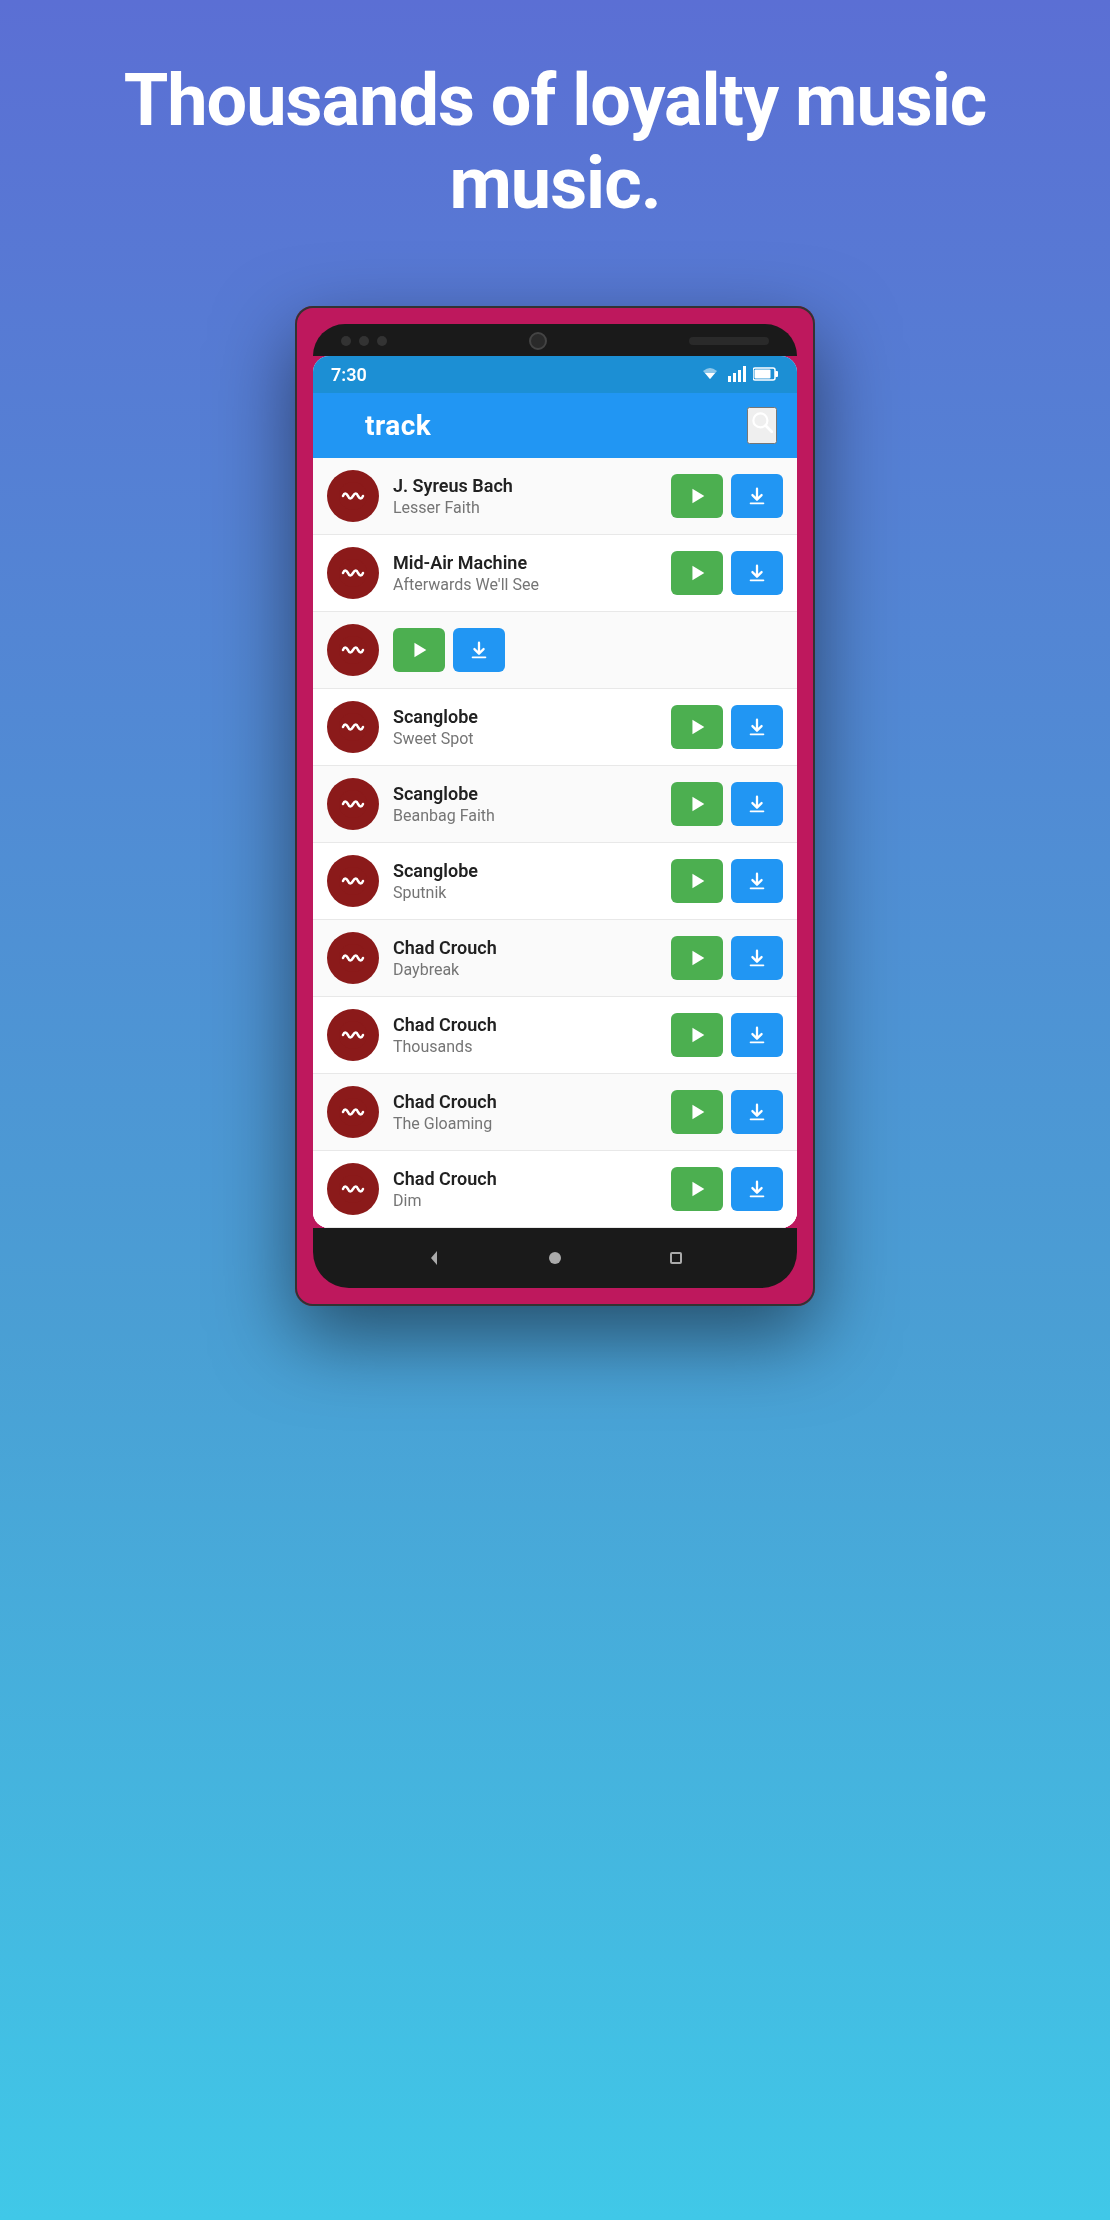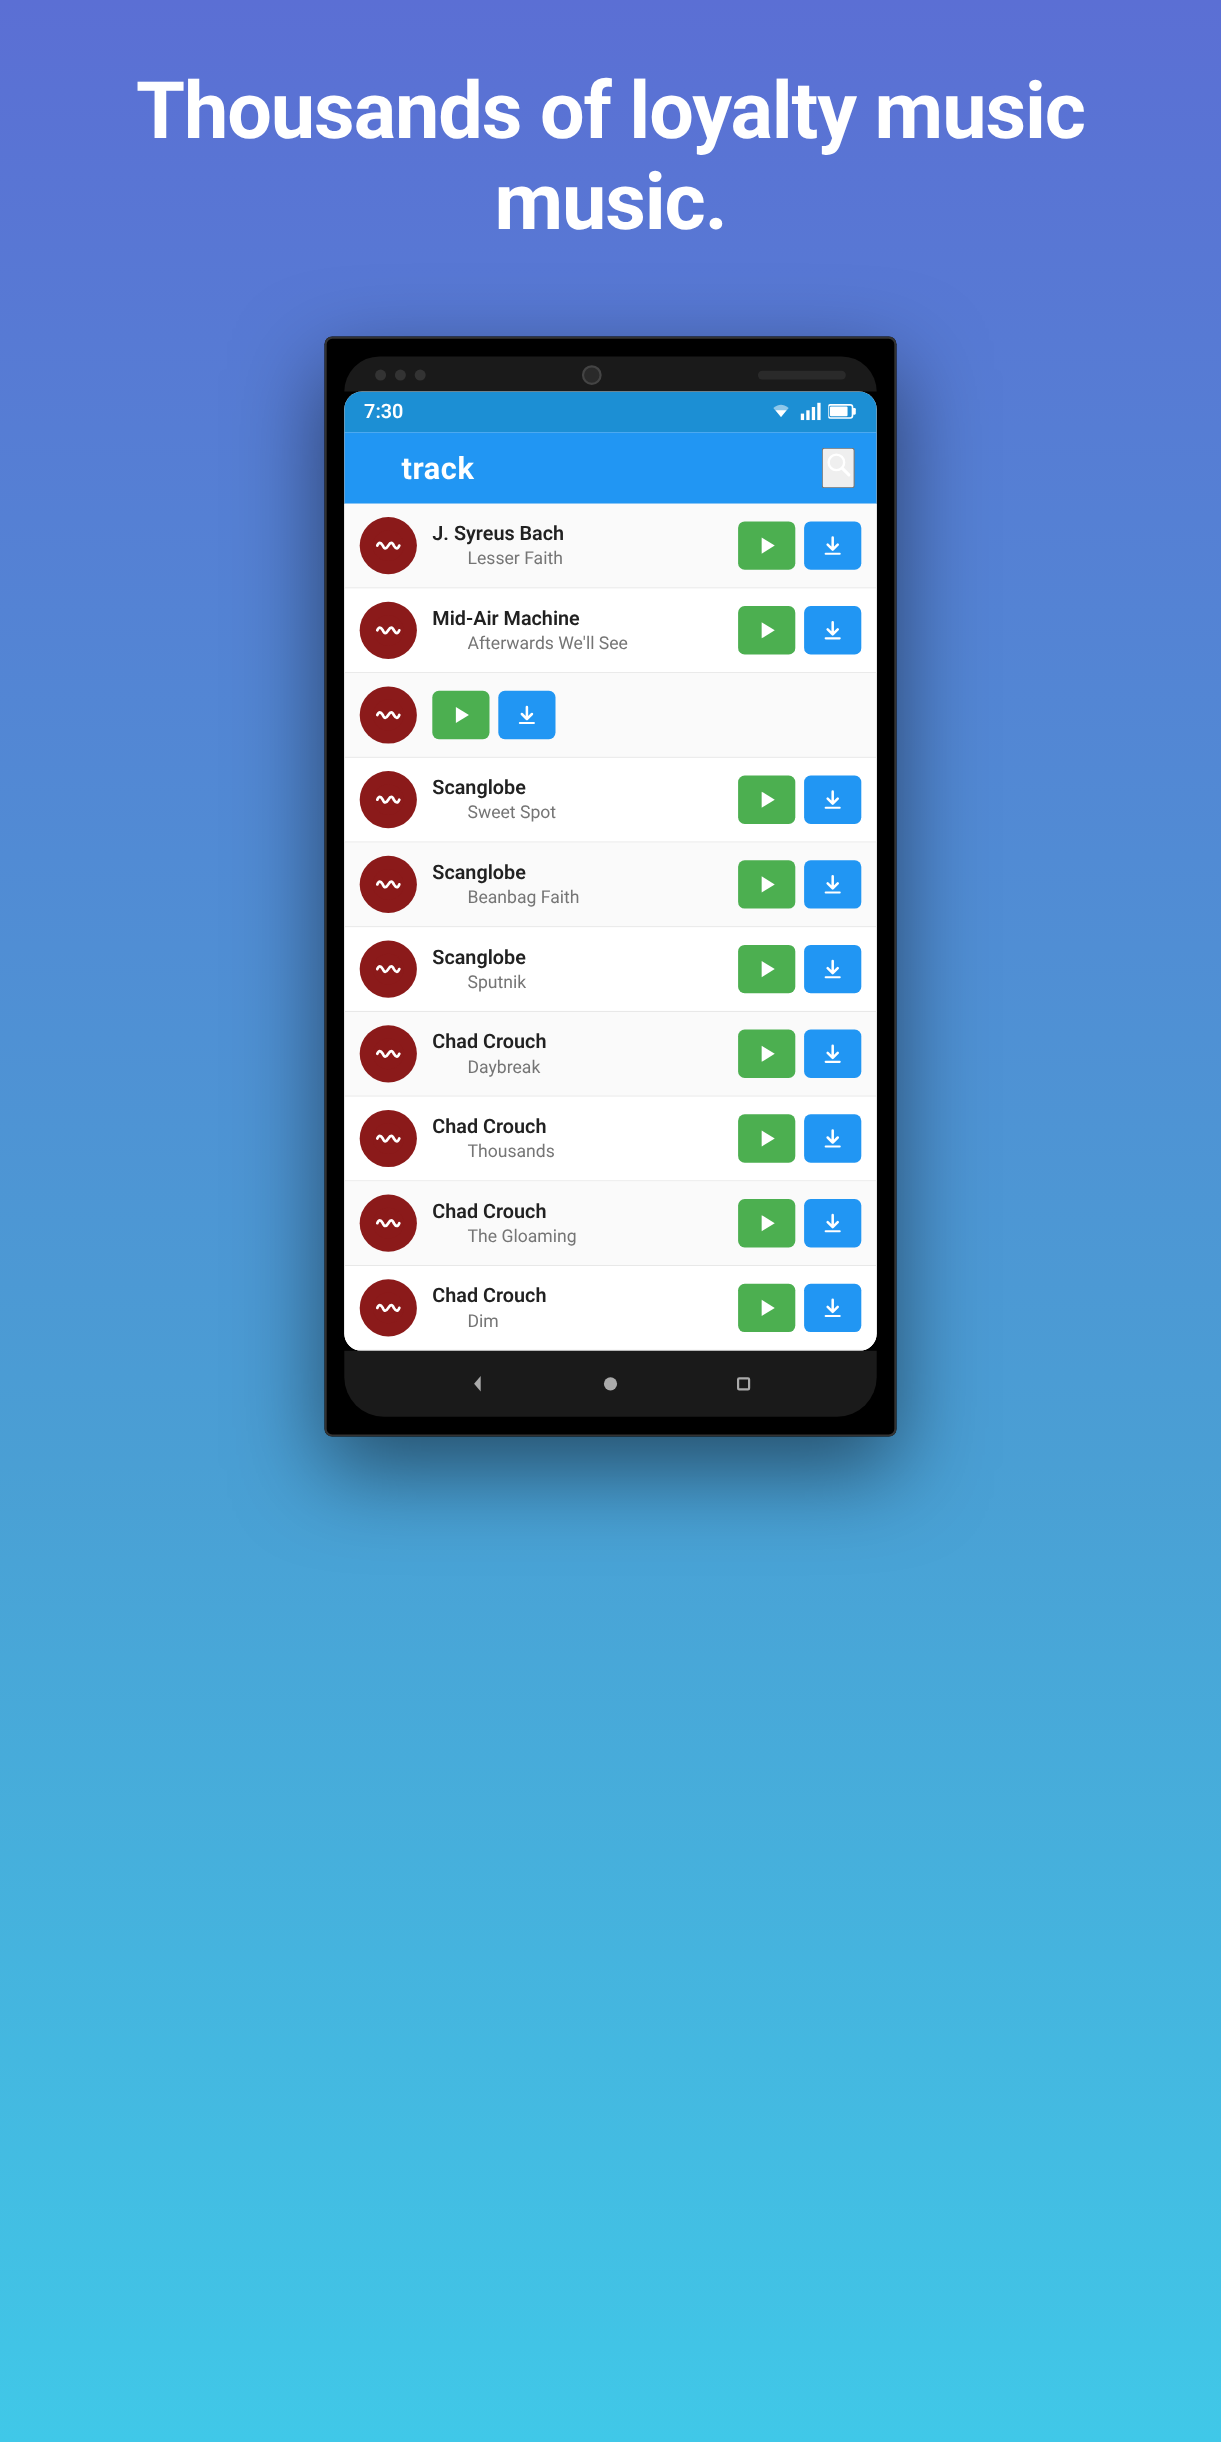--- a/index.html
+++ b/index.html
@@ -26,22 +26,22 @@
       letter-spacing: -1px;
     }
 
     .phone-wrapper {
       margin-top: 80px;
       position: relative;
       width: 520px;
     }
 
     .phone-outer {
-      background: #000000;
-      border-radius: 7px;
+      background: #be185d;
+      border-radius: 18px;
       padding: 18px;
       box-shadow: 0 30px 80px rgba(0,0,0,0.5), inset 0 0 0 2px #333;
       position: relative;
     }
 
     .phone-notch-area {
       display: flex;
       justify-content: space-between;
       align-items: center;
       padding: 8px 28px 6px;
@@ -210,21 +210,20 @@
       text-overflow: ellipsis;
     }
 
     .track-title {
       font-size: 16px;
       color: #757575;
       white-space: nowrap;
       overflow: hidden;
       text-overflow: ellipsis;
       margin-top: 2px;
-      margin-left: 32px;
     }
 
     .track-actions {
       display: flex;
       gap: 8px;
       flex-shrink: 0;
     }
 
     .btn-play {
       width: 52px;

